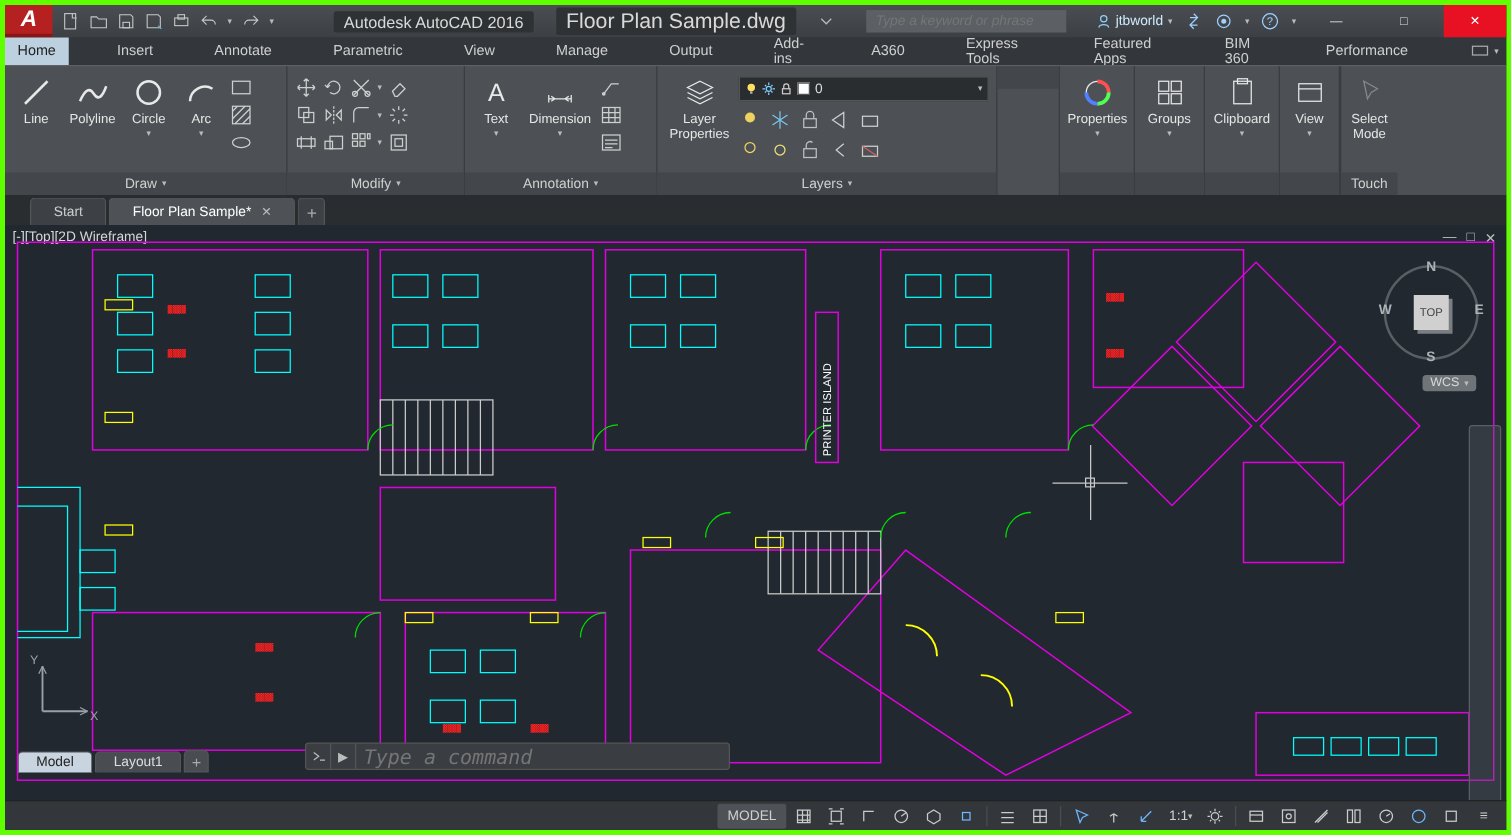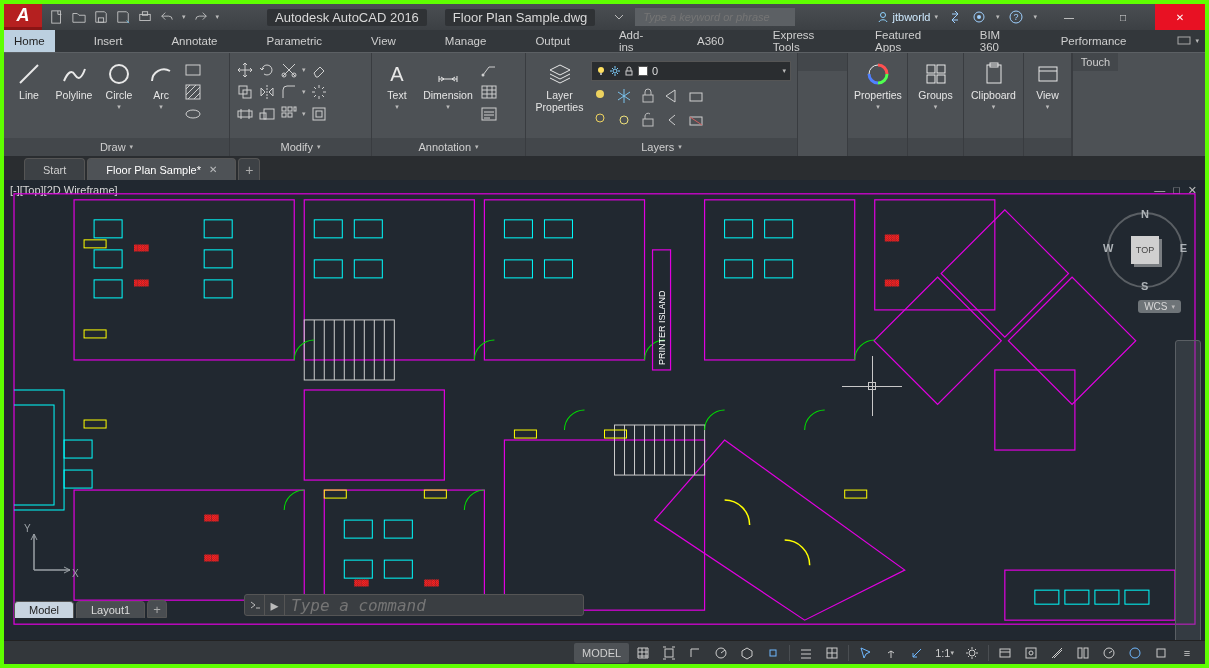--- a/index.html
+++ b/index.html
@@ -6,22 +6,22 @@
 body { background: #5fff00; width: 1209px; height: 668px; overflow: hidden; position: relative; }
 .app-window { position: absolute; inset: 4px; background: #33373b; display: flex; flex-direction: column; }
 
 
 .title-bar { height: 26px; background: linear-gradient(#4a4e52,#3c4044); display: flex; align-items: center; color: #eee; font-size: 11px; }
 .app-logo { width: 38px; height: 26px; background: #b52020; display: flex; align-items: center; justify-content: center; color: #fff; font-weight: bold; font-size: 18px; font-style: italic; border-bottom: 3px solid #8a1515; }
 .qat { display: flex; align-items: center; gap: 8px; padding: 0 8px; }
 .qat-ico { width: 14px; height: 14px; opacity: .85; }
 .title-text { display: flex; align-items: center; gap: 18px; margin-left: 40px; }
 .title-app { background: #2f3235; color: #d9d9d9; padding: 1px 8px; border-radius: 2px; font-size: 13px; }
-.title-doc { background: #2f3235; color: #d9d9d9; padding: 1px 8px; border-radius: 2px; font-size: 13px; }
-.search-box { margin-left: 10px; background: #5c6064; color: #aaa; font-style: italic; padding: 2px 8px; width: 160px; height: 18px; font-size: 11px; border: none; outline: none; }
+.title-doc { background: #2f3235; color: #d9d9d9; padding: 1px 8px; border-radius: 2px; font-size: 17px; }
+.search-box { margin-left: 26px; background: #5c6064; color: #aaa; font-style: italic; padding: 2px 8px; width: 160px; height: 18px; font-size: 11px; border: none; outline: none; }
 .title-right { margin-left: auto; display: flex; align-items: center; gap: 10px; padding-right: 0; }
 .signin { color: #cfeaff; font-size: 11px; display:flex; align-items:center; gap:4px;}
 .winbtn { width: 44px; height: 26px; display: flex; align-items: center; justify-content: center; color: #ddd; font-size: 10px; }
 .winbtn.close { background: #e81123; color: #fff; width: 50px; }
 
 
 .menu-tabs { height: 22px; background: #33373b; display: flex; align-items: stretch; font-size: 11.5px; gap: 29px; }
 .menu-tab { padding: 0 10px; display: flex; align-items: center; color: #cfcfcf; cursor: pointer; }
 .menu-tab.active { background: #6fa8dc20; color: #fff; background: #5a8db8; }
 .menu-tab.active { background: #b9cde0; color: #000; }
@@ -474,20 +474,29 @@
               <path d="M4 10h18" stroke="#e8e8e8"></path>
             </svg>
             <span>View</span>
             <span class="tiny-tri">▾</span>
           </div>
         </div>
       <div class="panel-title"></div>
     </div>
 
     <div class="touch-col">
+      <div class="panel-body" style="justify-content:center">
+          <div class="big-btn narrow">
+            <svg class="ico" viewBox="0 0 26 26">
+              <path d="M8 4l3 14 3-5 5-3z" fill="none" stroke="#888"></path>
+            </svg>
+            <span style="white-space:pre-line">Select
+Mode</span>
+          </div>
+        </div>
       <div class="panel-title">Touch</div>
     </div>
   </div>
 
   <div class="file-tabs">
     <div class="file-tab">
         <span>Start</span>
       </div>
     <div class="file-tab active">
         <span>Floor Plan Sample*</span>

